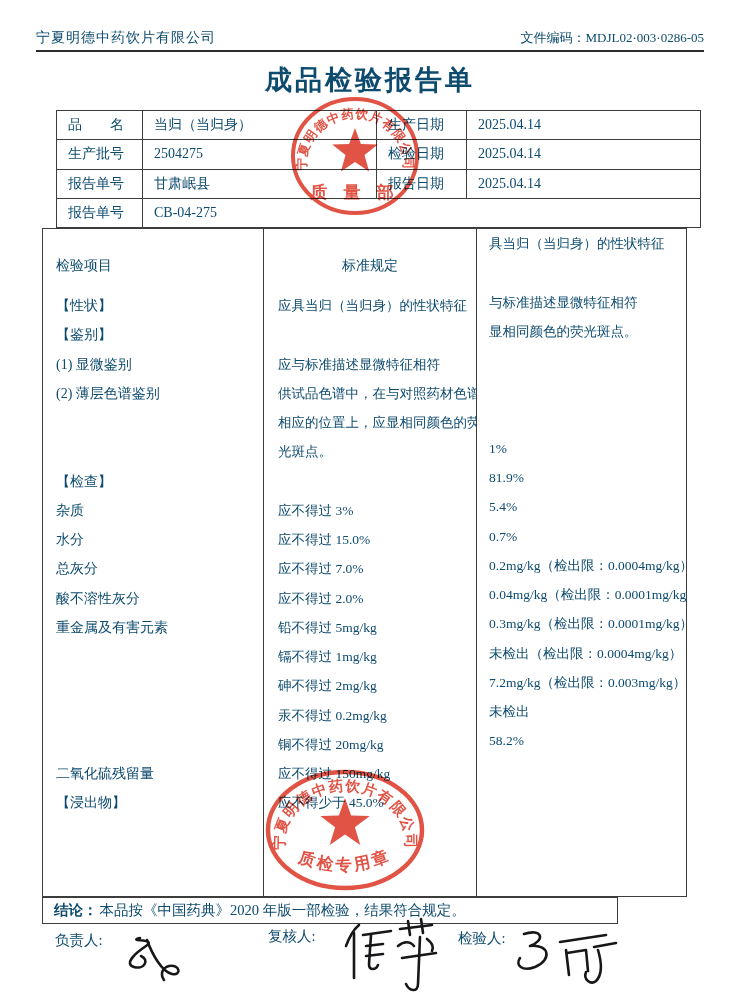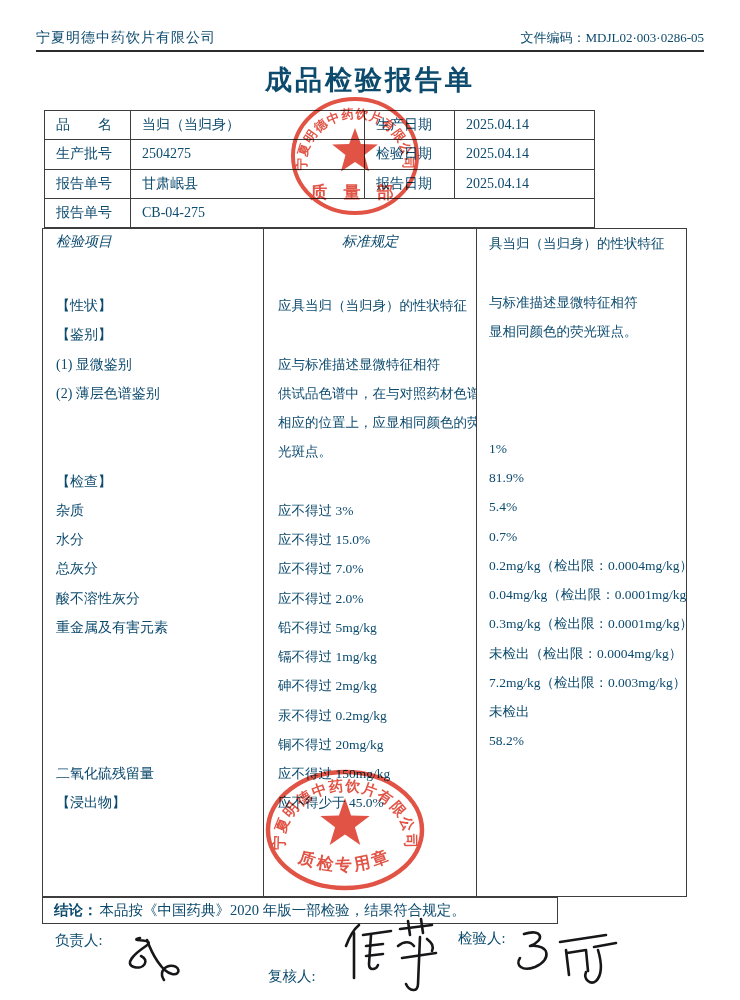--- a/index.html
+++ b/index.html
@@ -10,45 +10,45 @@
   }
   
   .tophead{position:absolute;left:36px;top:28px;width:668px;height:24px;
     border-bottom:2px solid #2b2b2b;display:flex;justify-content:space-between;align-items:flex-end;
     padding-bottom:3px;box-sizing:border-box;}
   .company{font-size:14px;letter-spacing:1px;}
   .doccode{font-size:13px;}
   .doctitle{position:absolute;left:0;top:62px;width:740px;text-align:center;
     font-size:27px;font-weight:bold;letter-spacing:3px;}
   
-  .infotable{position:absolute;left:44px;top:110px;width:551px;height:118px;
+  .infotable{position:absolute;left:56px;top:110px;width:645px;height:118px;
     border:1px solid #3d3d3d;box-sizing:border-box;}
   .irow{display:flex;height:29.25px;border-bottom:1px solid #3d3d3d;box-sizing:border-box;}
   .irow:last-child{border-bottom:none;}
   .icell{box-sizing:border-box;display:flex;align-items:center;font-size:14px;
     padding-left:11px;white-space:nowrap;}
   .ilab1{width:86px;border-right:1px solid #3d3d3d;}
   .ival1{width:234px;border-right:1px solid #3d3d3d;}
   .ilab2{width:90px;border-right:1px solid #3d3d3d;}
   .ival2{flex:1;}
   .ival-span{flex:1;border-right:none;}
   
   .maintable{position:absolute;left:42px;top:228px;width:645px;height:669px;
     border:1px solid #3d3d3d;box-sizing:border-box;}
   .vline{position:absolute;top:0;width:1px;height:100%;background:#3d3d3d;}
   .col{position:absolute;top:0;height:100%;overflow:hidden;}
-  .colhead{height:62px;box-sizing:border-box;padding-top:4px;font-size:14px;font-style:italic;}
+  .colhead{height:62px;box-sizing:border-box;padding-top:28px;font-size:14px;}
   .col1 .colhead{text-align:left;padding-left:13px;}
   .col2 .colhead,.col3 .colhead{text-align:center;}
   .bline{height:29.25px;line-height:29.25px;white-space:nowrap;font-size:13.5px;}
   .col1 .bline{padding-left:13px;font-size:14px;}
   .col2 .bline{padding-left:14px;}
   .col3 .bline{padding-left:12px;}
   
-  .conclusion{position:absolute;left:42px;top:897px;width:516px;height:27px;
+  .conclusion{position:absolute;left:42px;top:897px;width:576px;height:27px;
     border:1px solid #3d3d3d;box-sizing:border-box;display:flex;align-items:center;
     padding-left:11px;font-size:14.5px;white-space:nowrap;}
   .conclusion b{font-weight:bold;margin-right:2px;}
   
   .siglabel{position:absolute;font-size:14.5px;white-space:nowrap;}
   .sig{position:absolute;}
   .sig path{stroke:#17171a;stroke-width:2.6;fill:none;stroke-linecap:round;stroke-linejoin:round;}
   
   .stamp{position:absolute;mix-blend-mode:multiply;opacity:0.88;}
   .stamp text{font-family:"Liberation Serif","DejaVu Serif",serif;font-weight:bold;}
@@ -156,21 +156,21 @@
         <div class="bline">58.2%</div>
       </div>
   </div>
 
   <div class="conclusion">
     <b>结论：</b>
     <span>本品按《中国药典》2020 年版一部检验，结果符合规定。</span>
   </div>
 
   <span class="siglabel" style="left:55px;top:931px">负责人:</span>
-  <span class="siglabel" style="left:268px;top:967px">复核人:</span>
+  <span class="siglabel" style="left:268px;top:927px">复核人:</span>
   <span class="siglabel" style="left:458px;top:929px">检验人:</span>
 
   <svg class="sig" style="left:112px;top:928px" width="95" height="66" viewBox="0 0 95 66">
     <path d="M28,10 C14,14 46,10 34,18 C22,26 12,36 22,39 C32,42 38,32 29,28"></path>
     <path d="M35,12 C40,26 50,44 60,46 C70,48 68,36 57,38 C50,40 48,46 52,52"></path>
   </svg>
   <svg class="sig" style="left:332px;top:916px" width="115" height="84" viewBox="0 0 115 84">
     <path d="M14,30 C17,22 21,14 27,9"></path>
     <path d="M22,17 L22,62"></path>
     <path d="M31,19 L59,15"></path>

